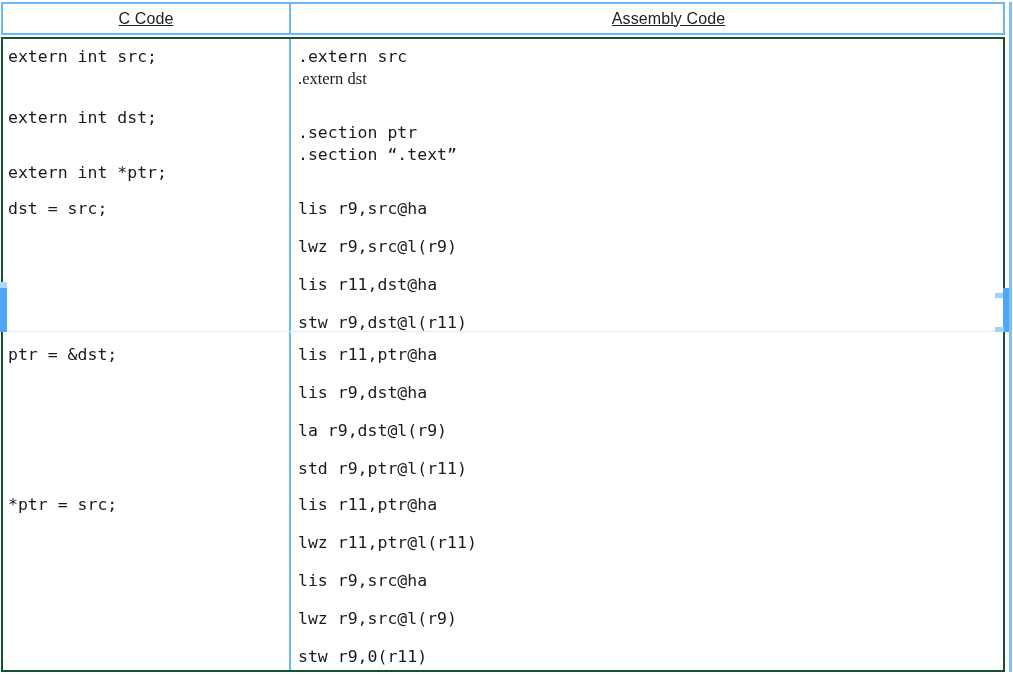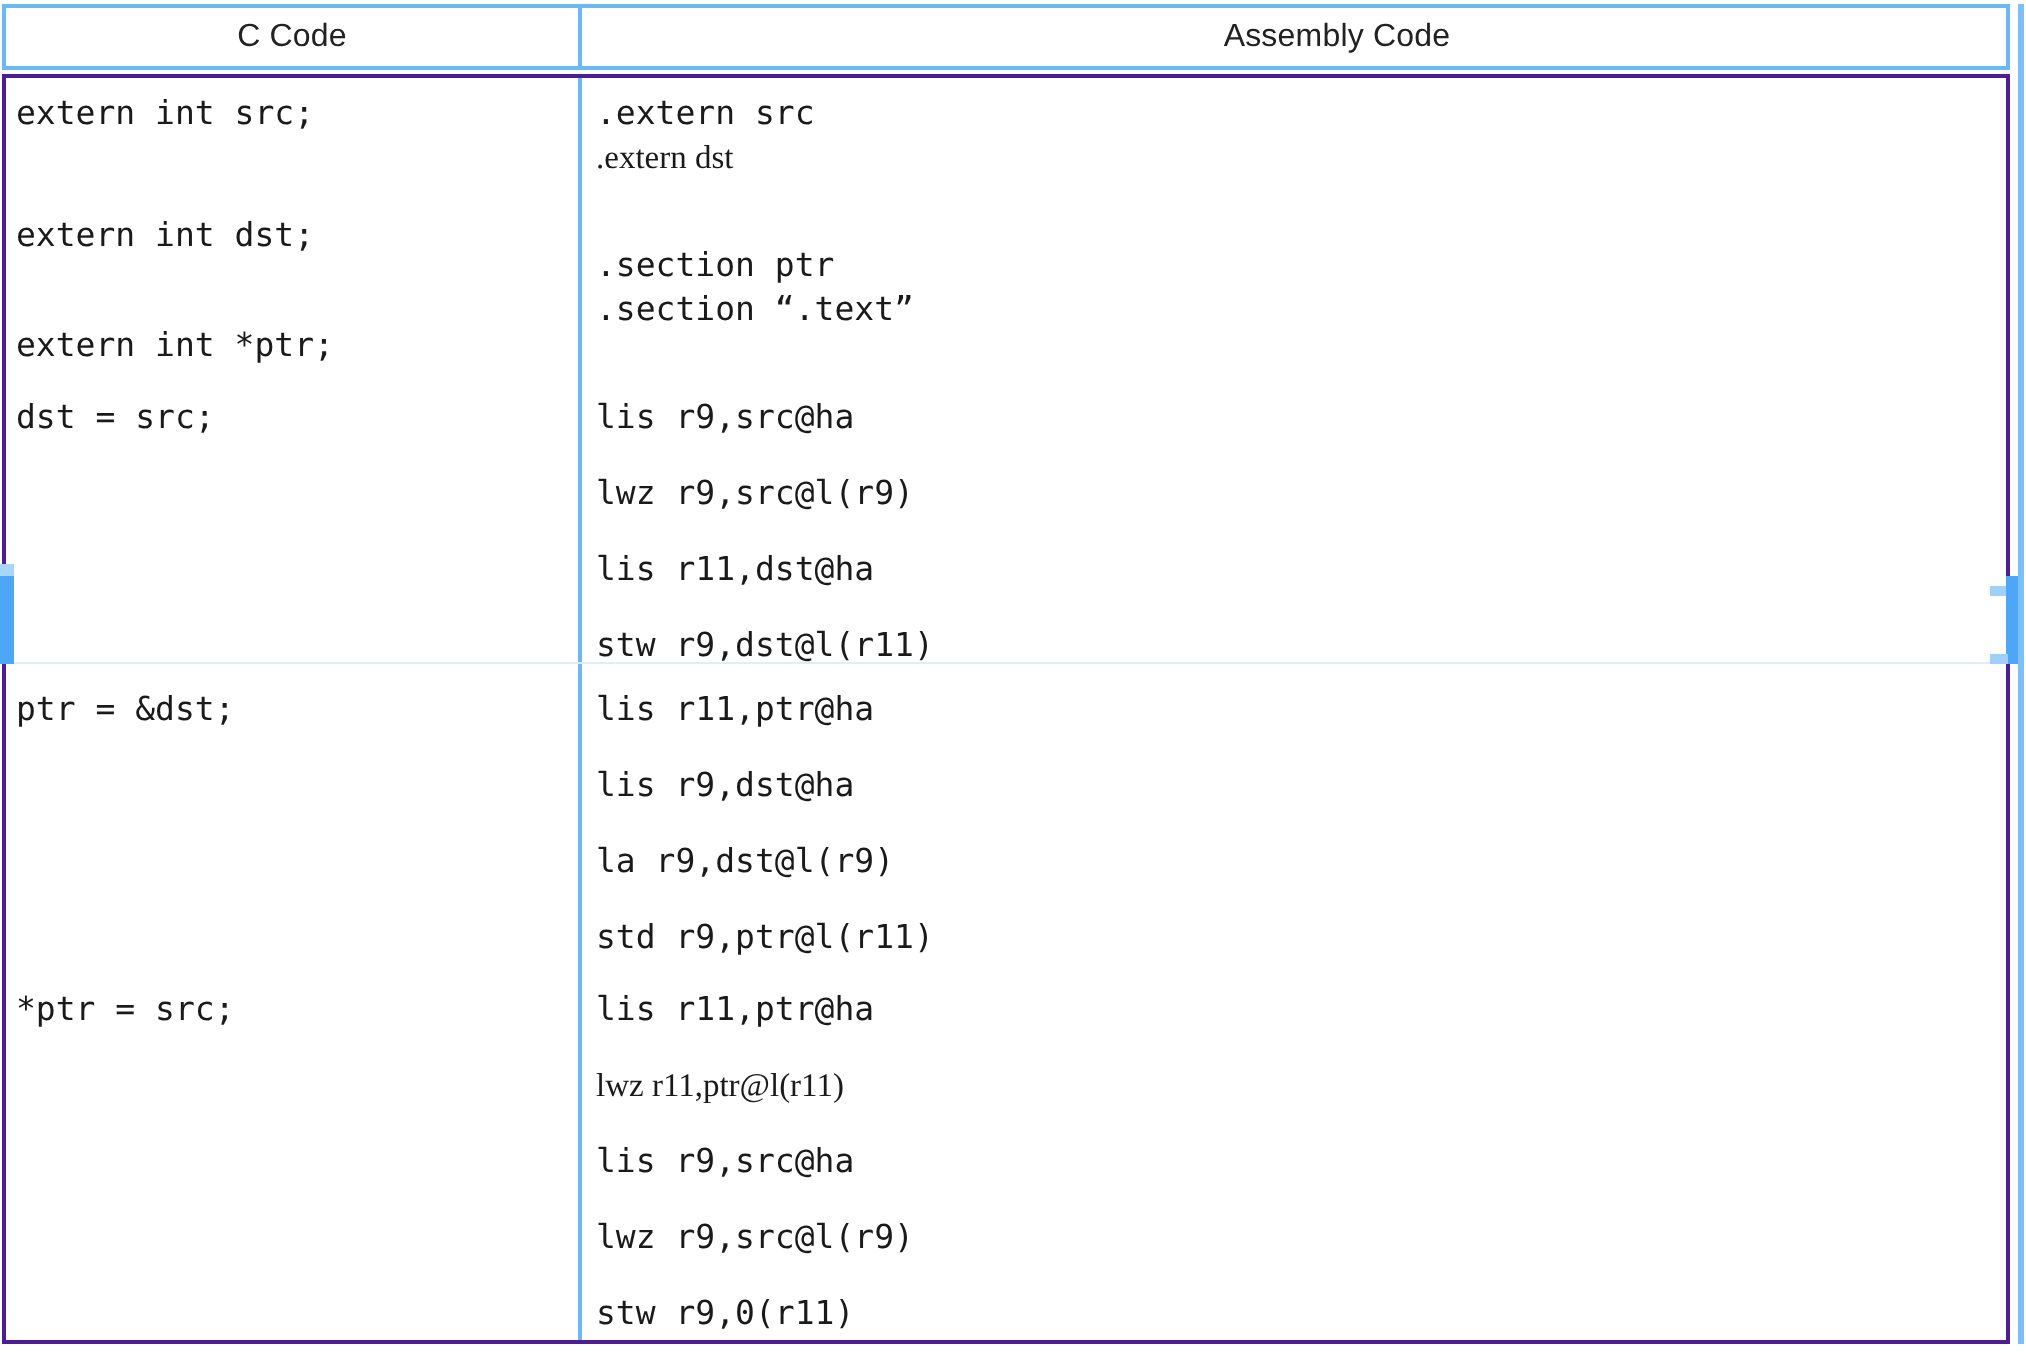--- a/index.html
+++ b/index.html
@@ -35,39 +35,40 @@
   }
   .th {
     display: flex;
     align-items: center;
     justify-content: center;
     font-size: 16px;
     color: #222222;
     letter-spacing: 0.1px;
     box-sizing: border-box;
     height: 100%;
+    text-decoration: underline;
   }
   .th-c {
     width: 288px;
     border-right: 2px solid #6cb8f5;
   }
   .th-asm {
     flex: 1;
     padding-left: 43px;
   }
 
   
   .tbody {
     position: absolute;
     left: 1px;
     top: 37px;
     width: 1004px;
     height: 635px;
     box-sizing: border-box;
-    border: 2px solid #4c1d95;
+    border: 2px solid #14532d;
   }
 
   
   .col-divider {
     position: absolute;
     left: 286px;
     top: 0;
     width: 2px;
     height: 100%;
     background: #6cb8f5;
@@ -187,21 +188,21 @@
         <div class="code-line" style="top: 108px;">.section “.text”</div>
         <div class="code-line" style="top: 162px;">lis r9,src@ha</div>
         <div class="code-line" style="top: 200px;">lwz r9,src@l(r9)</div>
         <div class="code-line" style="top: 238px;">lis r11,dst@ha</div>
         <div class="code-line" style="top: 276px;">stw r9,dst@l(r11)</div>
         <div class="code-line" style="top: 308px;">lis r11,ptr@ha</div>
         <div class="code-line" style="top: 346px;">lis r9,dst@ha</div>
         <div class="code-line" style="top: 384px;">la r9,dst@l(r9)</div>
         <div class="code-line" style="top: 422px;">std r9,ptr@l(r11)</div>
         <div class="code-line" style="top: 458px;">lis r11,ptr@ha</div>
-        <div class="code-line" style="top: 496px; font-family: Liberation Serif, serif;">lwz r11,ptr@l(r11)</div>
+        <div class="code-line" style="top: 496px;">lwz r11,ptr@l(r11)</div>
         <div class="code-line" style="top: 534px;">lis r9,src@ha</div>
         <div class="code-line" style="top: 572px;">lwz r9,src@l(r9)</div>
         <div class="code-line" style="top: 610px;">stw r9,0(r11)</div>
       </div>
 
     <div id="row-dividers">
         <div class="row-divider" style="top: 292px; background: rgb(220, 238, 252);"></div>
       </div>
   </div>
 

